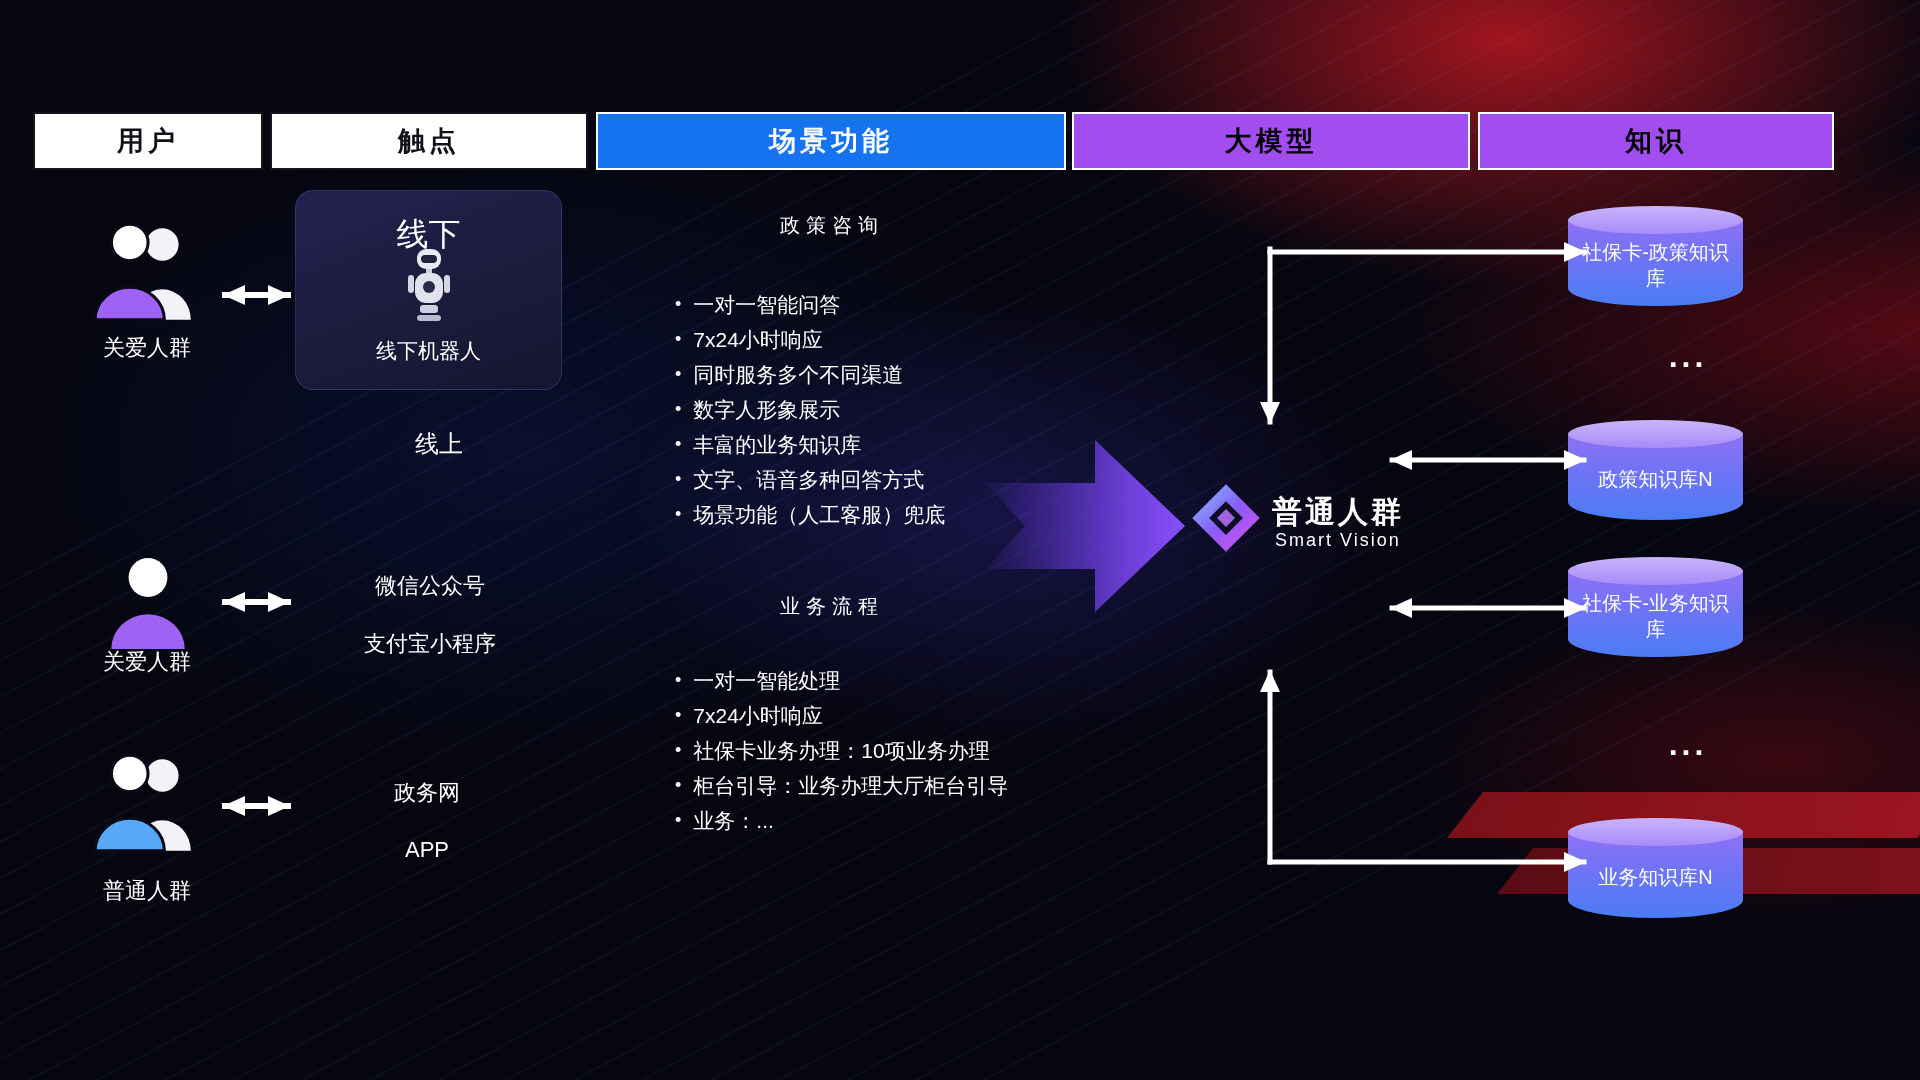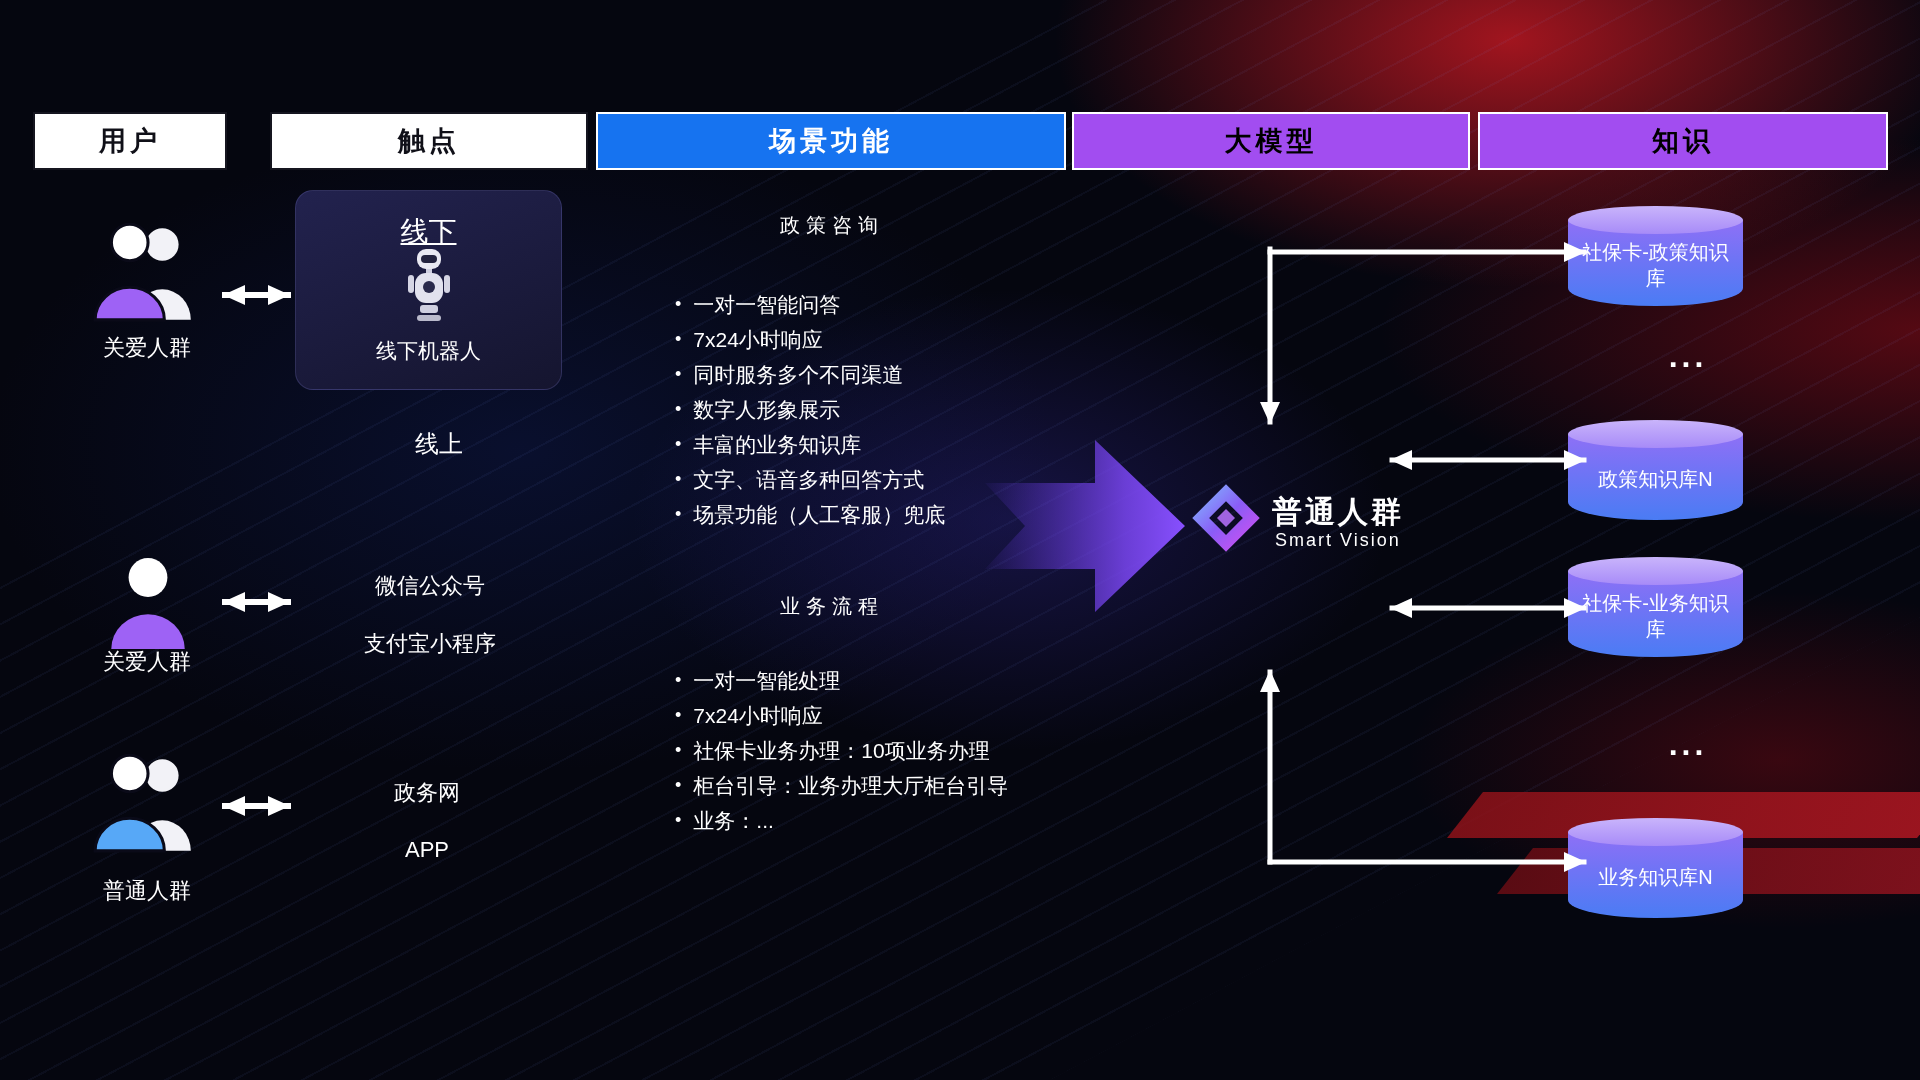--- a/index.html
+++ b/index.html
@@ -30,21 +30,21 @@
   .hdr.blue{background:#1673f0;color:#fff;border:2px solid #fff;}
   .hdr.purple{background:#a24df0;color:#000000;border:2px solid #fff;}
   .lbl{position:absolute;z-index:4;color:#fff;white-space:nowrap;}
   .f22{font-size:22px;}
   .f24{font-size:24px;margin-left:12px;}
   .tp-card{
     position:absolute;left:295px;top:190px;width:265px;height:198px;z-index:3;
     background:linear-gradient(160deg,#22224e 0%,#15152f 100%);
     border-radius:18px;border:1px solid rgba(120,120,200,0.25);
   }
-  .tp-title{position:absolute;top:22px;left:0;width:100%;text-align:center;font-size:28px;text-decoration:underline;}
+  .tp-title{position:absolute;top:22px;left:0;width:100%;text-align:center;font-size:32px;}
   .tp-robot{position:absolute;top:58px;left:50%;transform:translateX(-50%);}
   .tp-sub{position:absolute;top:146px;left:0;width:100%;text-align:center;font-size:21px;}
   .scen-title{position:absolute;transform:translateX(-50%);font-size:20px;letter-spacing:6px;z-index:4;}
   .bullets{position:absolute;left:675px;margin:0;padding:0;list-style:none;z-index:4;width:440px;}
   .bullets li{font-size:21px;line-height:33px;color:#fff;white-space:nowrap;}
   .bullets li::before{content:"•";margin-right:12px;font-size:18px;position:relative;top:-2px;}
   .brand-name{position:absolute;left:1272px;top:492px;font-size:30px;font-weight:bold;letter-spacing:3px;z-index:4;}
   .brand-sub{position:absolute;left:1275px;top:530px;font-size:18px;letter-spacing:2px;z-index:4;}
   .cyl{position:absolute;left:1568px;width:175px;height:100px;z-index:3;}
   .cyl-top{position:absolute;top:0;left:0;width:100%;height:28px;border-radius:50%;
@@ -64,33 +64,33 @@
   .chev2{left:1515px;top:848px;width:430px;background:linear-gradient(90deg,#6f0d14,#991420);opacity:.8;}
 </style>
 </head>
 <body>
 
 <div class="stage">
   <div class="streaks"></div>
   <div class="chev chev1"></div>
   <div class="chev chev2"></div>
 
-  <div class="hdr white" style="left:33px;width:194px;">
+  <div class="hdr white" style="left:33px;width:230px;">
       <span>用户</span>
     </div>
   <div class="hdr white" style="left:270px;width:318px;">
       <span>触点</span>
     </div>
   <div class="hdr blue" style="left:596px;width:470px;">
       <span>场景功能</span>
     </div>
   <div class="hdr purple" style="left:1072px;width:398px;">
       <span>大模型</span>
     </div>
-  <div class="hdr purple" style="left:1478px;width:410px;">
+  <div class="hdr purple" style="left:1478px;width:356px;">
       <span>知识</span>
     </div>
 
   <svg class="abs" style="left:89px;top:218px;z-index:3;" width="112" height="106" viewBox="0 0 110 104">
     <circle cx="72" cy="26" r="16" fill="#f2f2f7"></circle>
     <path d="M44 100 a28 30 0 0 1 56 0 z" fill="#f2f2f7"></path>
     <circle cx="40" cy="24" r="18" fill="#ffffff" stroke="#0a0a18" stroke-width="3"></circle>
     <path d="M6 100 a34 32 0 0 1 68 0 z" fill="#9e62f5" stroke="#0a0a18" stroke-width="3"></path>
   </svg>
   <div class="lbl f22 ctr" style="left:147px;top:333px;">关爱人群</div>

